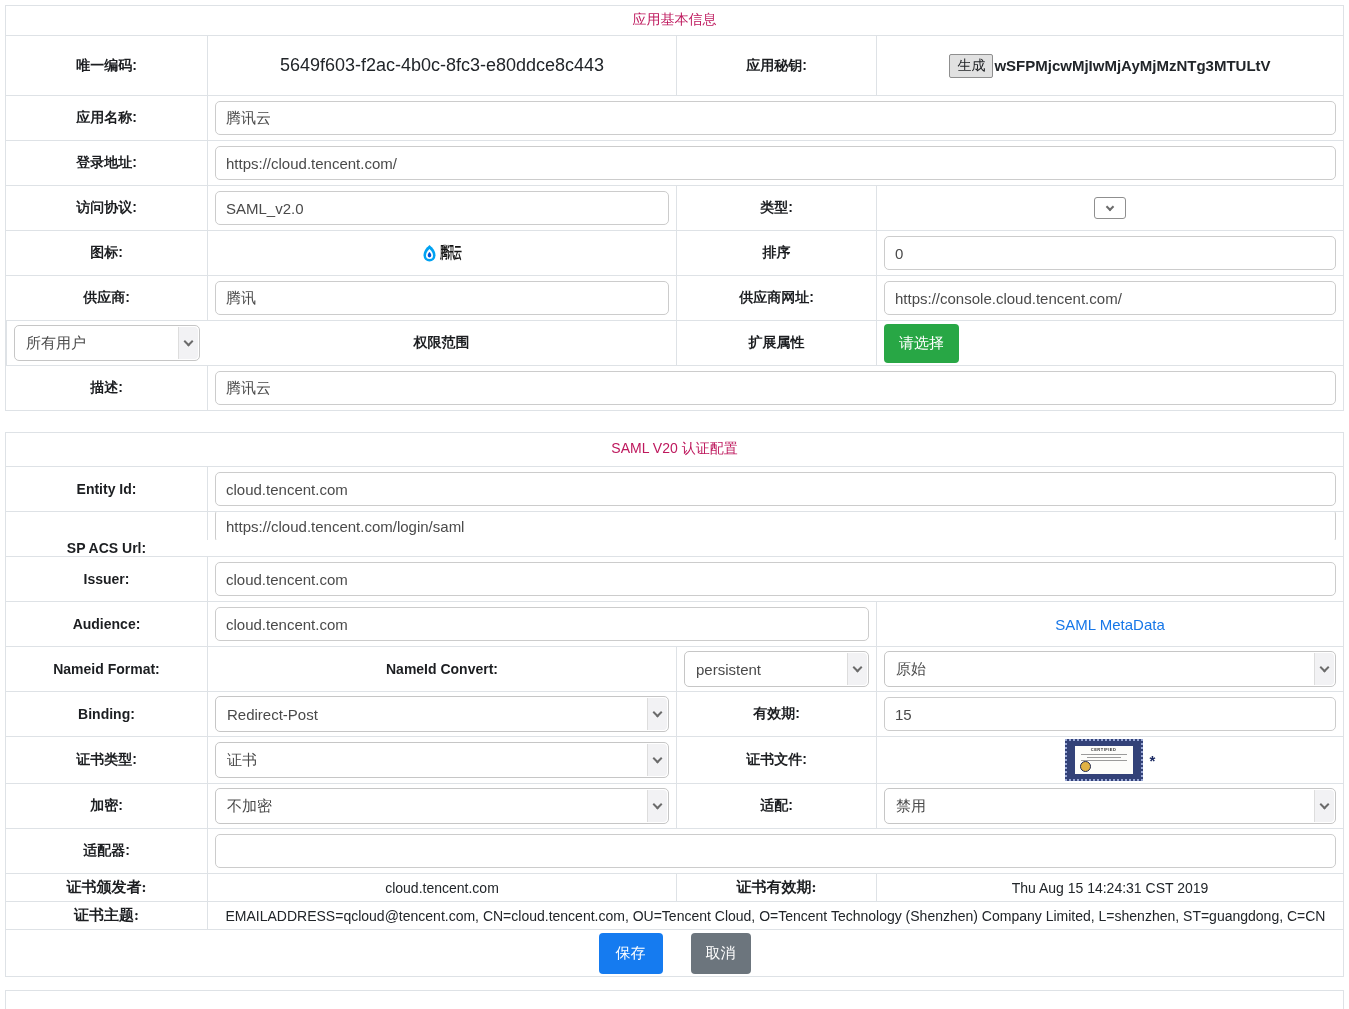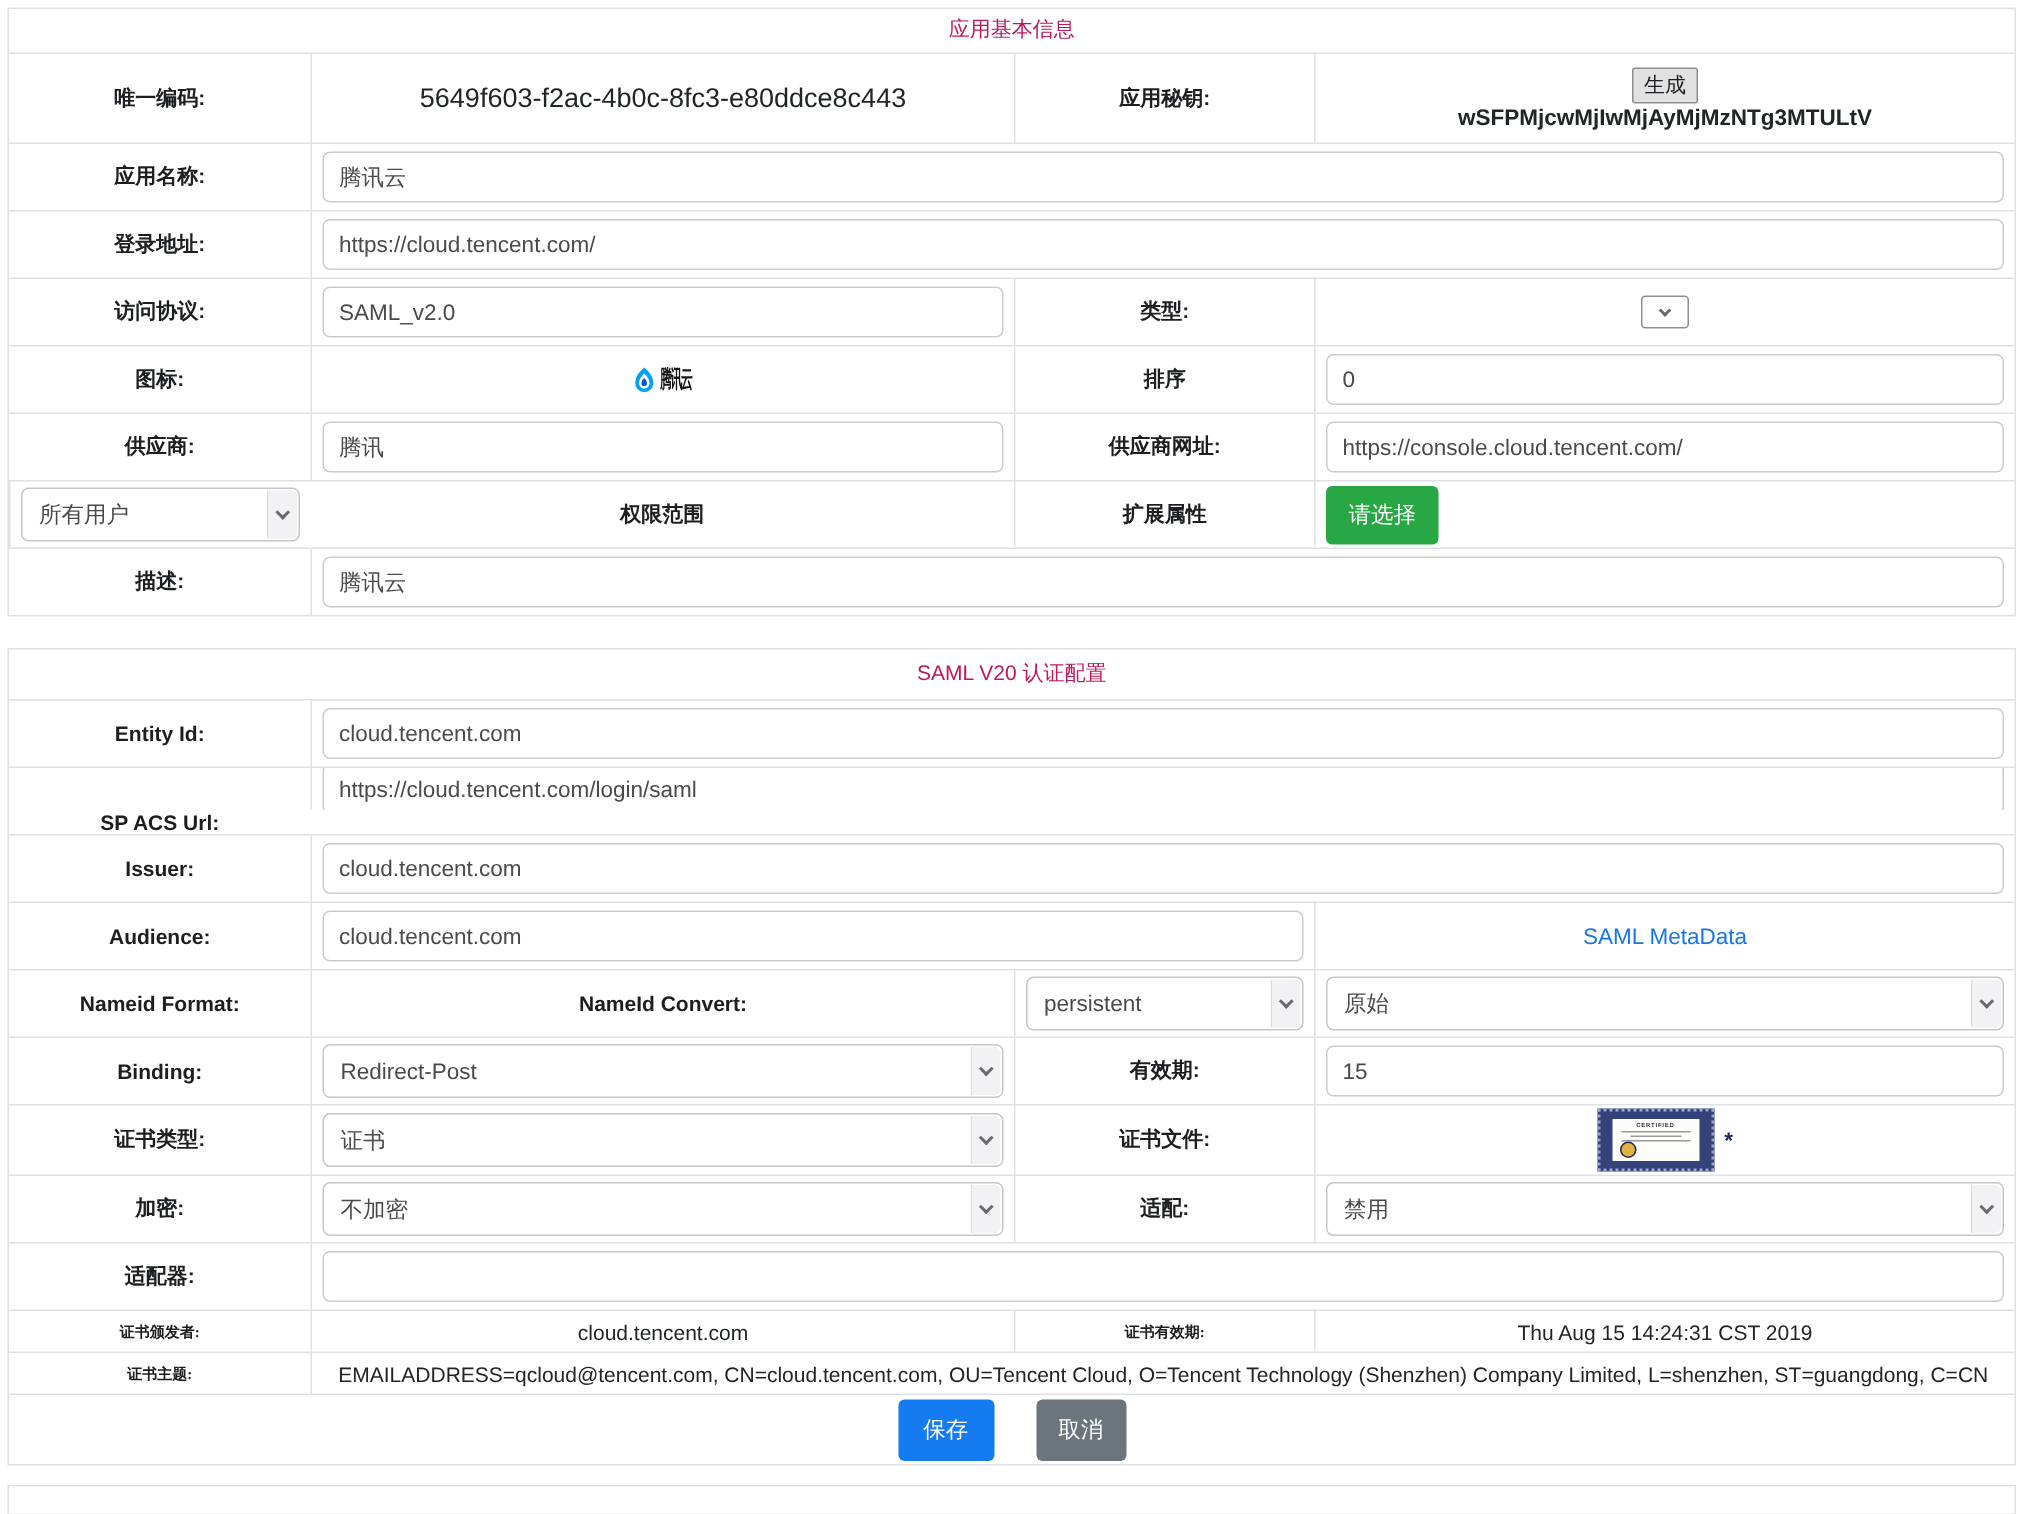--- a/index.html
+++ b/index.html
@@ -16,41 +16,41 @@
   .ptitle2 { padding:7px 0 8px 0; }
 
   .r60 { height:60px; } .r45 { height:45px; } .r47 { height:47px; } .r28 { height:28px; }
 
   .cell { display:flex; align-items:center; min-width:0; overflow:hidden; }
   .bl { border-left:1px solid #dee2e6; }
   .span3 { grid-column:2 / 5; }
   .span2 { grid-column:2 / 4; }
   .span4 { grid-column:1 / 5; }
   .lbl { justify-content:center; font-weight:bold; font-size:14px; color:#1c1e21; text-align:center; }
-  .lbl-sm { font-size:10px;font-family:Liberation Serif, serif; }
+  .lbl-sm { font-size:15px;font-family:Liberation Serif, serif; }
   .txtc { justify-content:center; font-size:14px; color:#212529; text-align:center; }
   .bold { font-weight:normal; font-size:18px; }
 
   input.txt { flex:1; margin:0 7px; height:34px; border:1px solid #ccc; border-radius:5px;
               padding:0 10px; font-size:15px; color:#4a4a4a; background:#fff;
               font-family:"Liberation Sans","DejaVu Sans",sans-serif; outline:none; min-width:0; }
 
   .sel { flex:1; margin:0 7px; height:36px; border:1px solid #c6c6c6; border-radius:5px;
          display:flex; align-items:center; padding-left:11px; font-size:15px; color:#4a4a4a;
          position:relative; background:#fff; cursor:default; min-width:0; }
   .arrow { position:absolute; right:1px; top:1px; bottom:1px; width:20px; background:#f2f2f4;
            border-left:1px solid #ddd; border-radius:0 4px 4px 0;
            display:flex; align-items:center; justify-content:center; }
   .chev { width:7px; height:7px; border-right:2px solid #6b6b6b; border-bottom:2px solid #6b6b6b;
           transform:rotate(45deg); display:inline-block; margin-top:-4px; }
   .sel-sm { width:32px; height:22px; border:1px solid #8f8f8f; border-radius:3px; background:#fff;
             display:flex; align-items:center; justify-content:center; margin:0 auto; }
   .sel-sm .chev { width:6px; height:6px; margin-top:-2px; }
 
-  .col-center { flex-direction:column; justify-content:center; gap:1px; }
+  .col-center { flex-direction:row; justify-content:center; gap:1px; }
   .btn-gen { background:#e1e1e1; border:1px solid #8f8f8f; border-radius:2px; font-size:14px;
              padding:2px 7px; color:#1c1e21; cursor:pointer;
              font-family:"Liberation Sans","DejaVu Sans",sans-serif; }
   .secret { font-weight:bold; font-size:15px; color:#212529; }
 
   .btn-green { background:#28a745; color:#fff; border:none; border-radius:4px; padding:10px 15px;
                font-size:15px; margin-left:7px; cursor:pointer;
                font-family:"Liberation Sans","DejaVu Sans",sans-serif; }
   .btn-save { background:#157bf0; color:#fff; border:none; border-radius:4px; padding:11px 17px;
               font-size:15px; cursor:pointer; font-family:"Liberation Sans","DejaVu Sans",sans-serif; }

